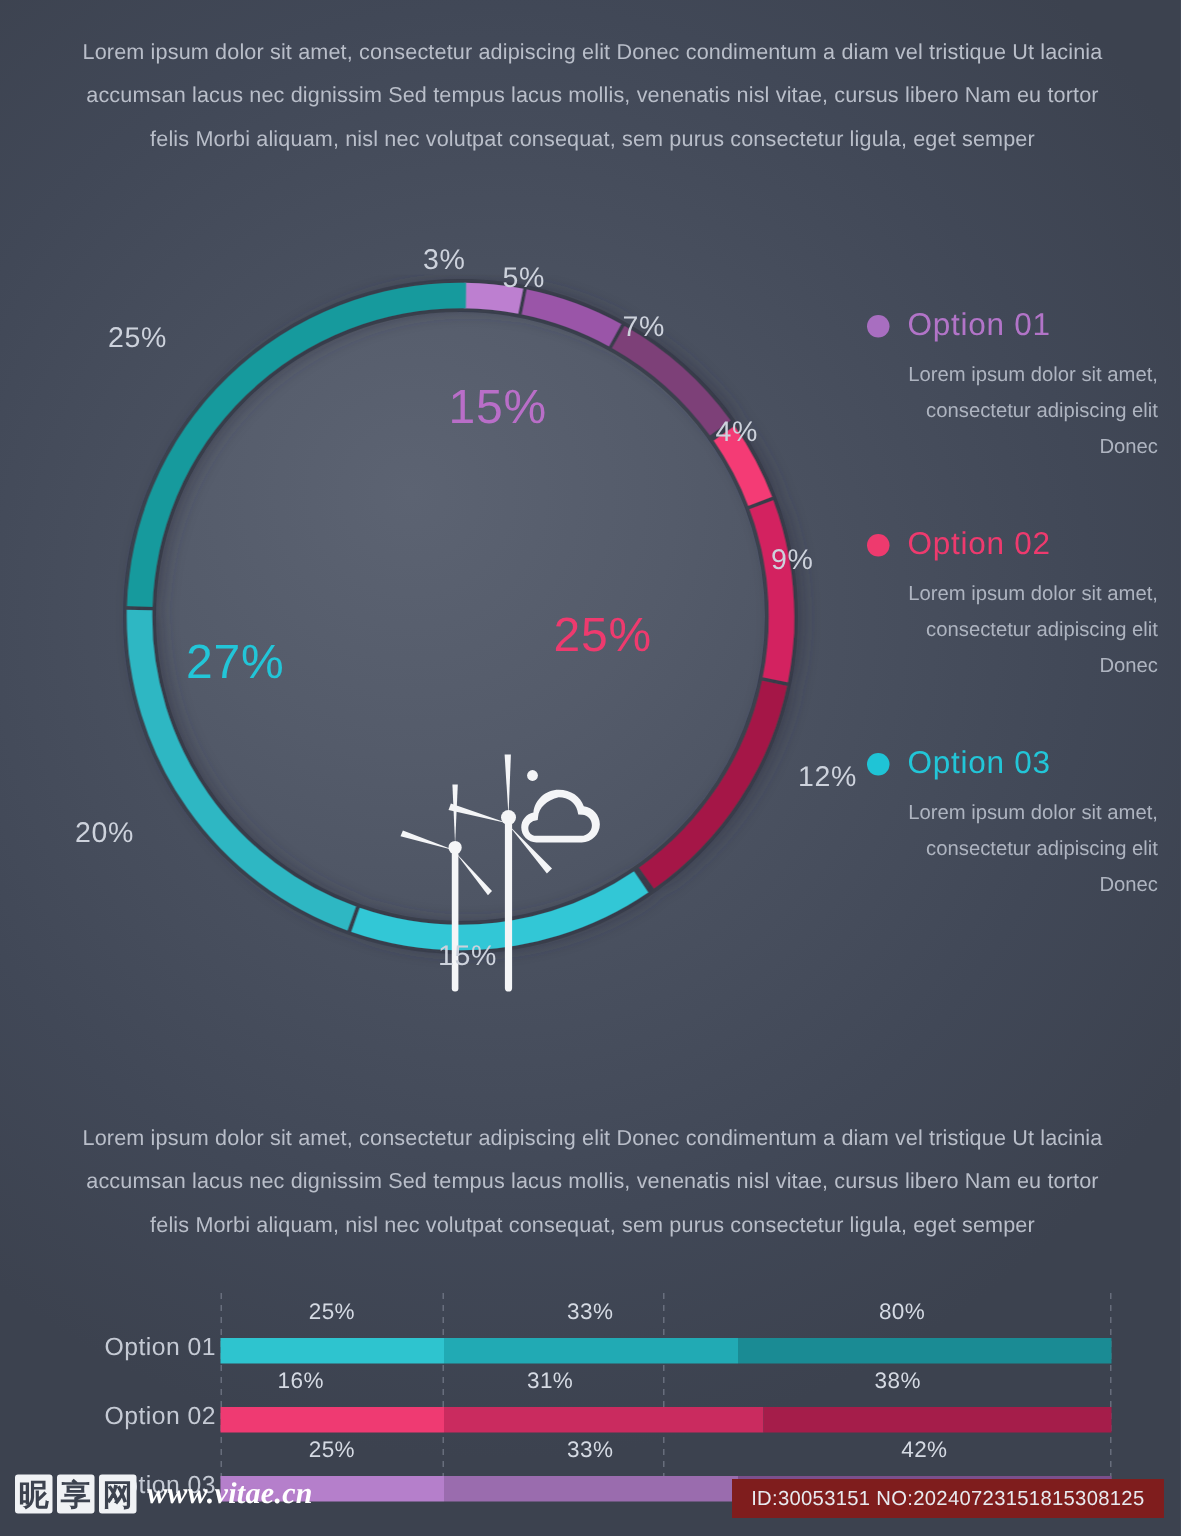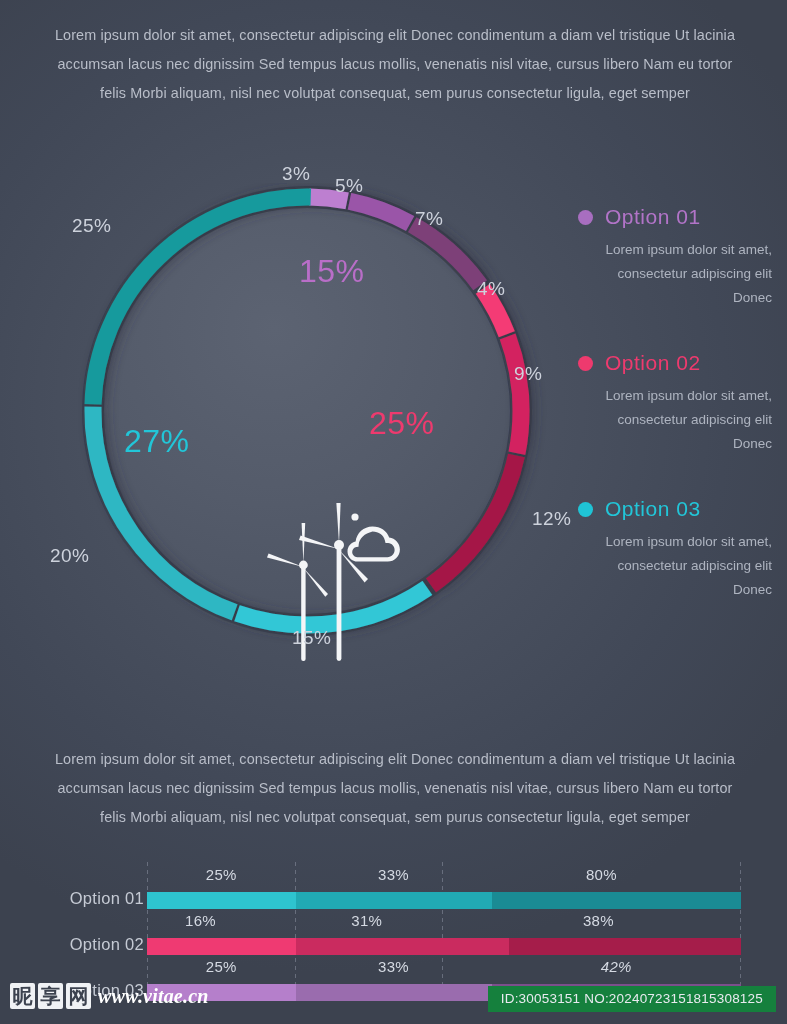--- a/index.html
+++ b/index.html
@@ -123,21 +123,21 @@
     font-size:20px; font-weight:bold;
     width:25px; height:26px; line-height:26px; text-align:center;
     border-radius:2px;
   }
   .wm-url{
     color:#fff; font-size:20px; font-style:italic; font-weight:bold;
     font-family:"Liberation Serif", serif; letter-spacing:.2px;
   }
   .idbox{
     position:absolute; right:11px; top:986px;
-    background:#15803d; color:#e8eaef;
+    background:#7f1d1d; color:#e8eaef;
     font-size:13.5px; font-family:"Liberation Sans", sans-serif;
     padding:5px 13px 6px 13px; letter-spacing:.2px;
     white-space:nowrap;
   }
 </style>
 </head>
 <body>
 
 <div class="bg-light"></div>
 
@@ -278,21 +278,21 @@
       <div class="seg" style="width:36%; background:#ca2b5f;"></div>
       <div class="seg" style="width:39%; background:#a51d4a;"></div>
     </div>
   </div>
 
   <div class="bar-row" style="top:110px;">
     <span class="bar-label">Option 03</span>
     <div class="bar-values">
       <span class="bval" style="left:12.5%;">25%</span>
       <span class="bval" style="left:41.5%;">33%</span>
-      <span class="bval" style="left:79%;font-style:italic;">42%</span>
+      <span class="bval" style="left:79%;">42%</span>
     </div>
     <div class="bar-track">
       <div class="seg" style="width:25%; background:#b57fcb;"></div>
       <div class="seg" style="width:33%; background:#9a6cae;"></div>
       <div class="seg" style="width:42%; background:#7c4f8c;"></div>
     </div>
   </div>
 </div>
 
 <div class="wm">

